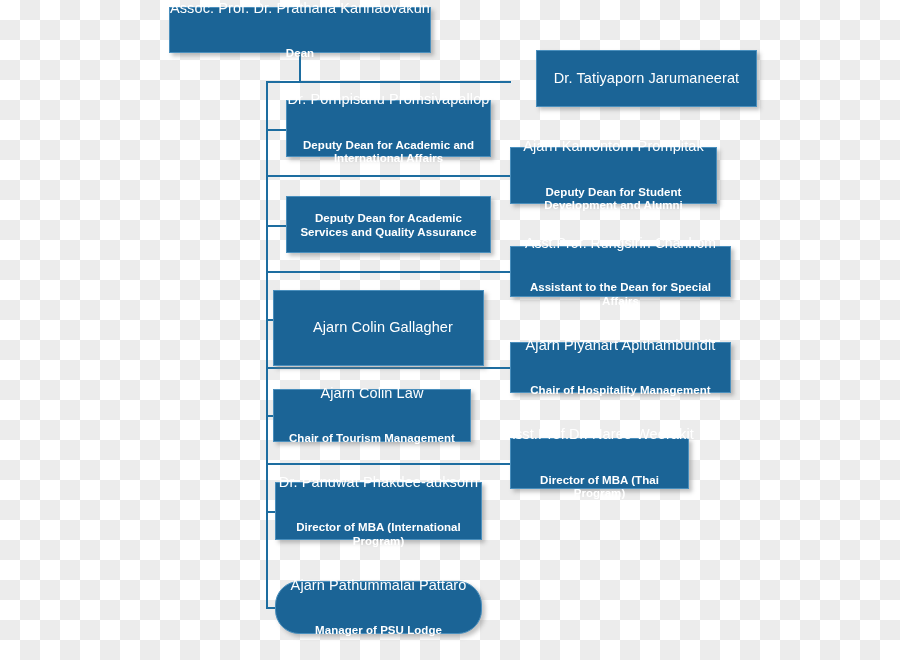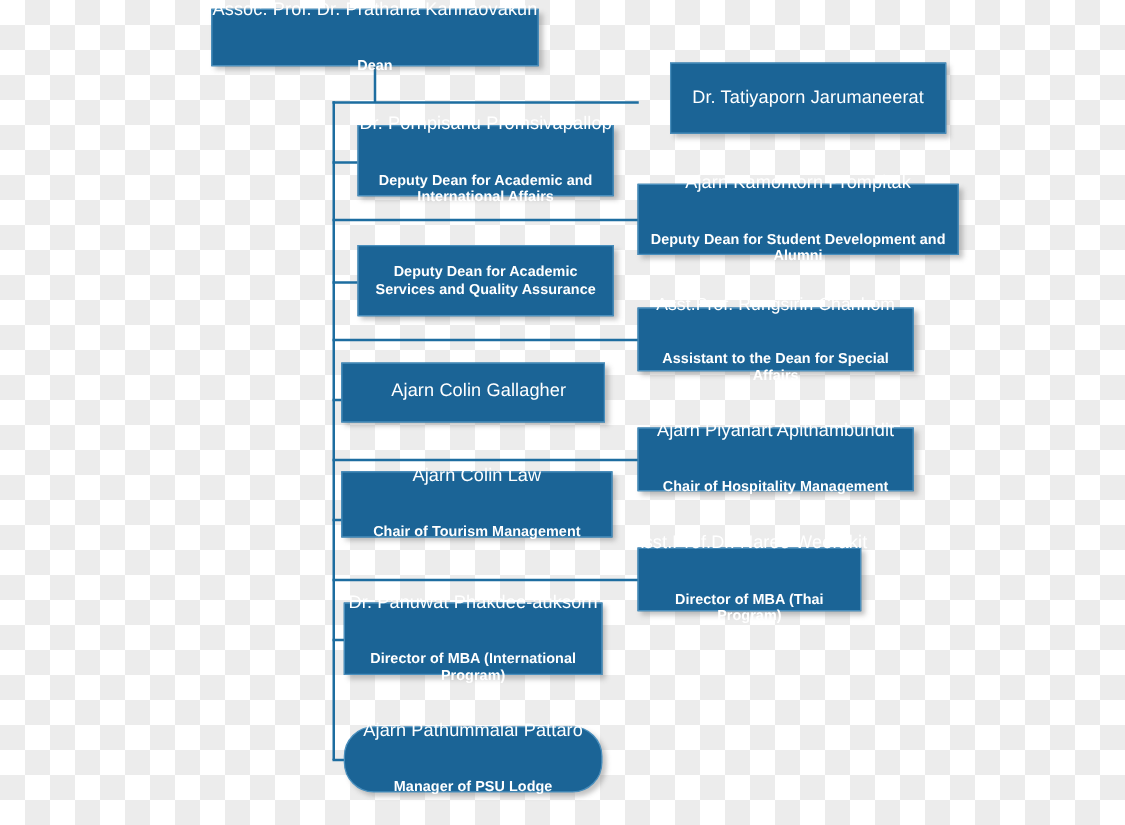--- a/index.html
+++ b/index.html
@@ -95,44 +95,44 @@
 
   <div class="node" style="left:286px; top:100px; width:205px; height:57px;">
     <div class="name">Dr. Pornpisanu Promsivapallop</div>
     <div class="role">Deputy Dean for Academic and International Affairs</div>
   </div>
 
   <div class="node" style="left:286px; top:196px; width:205px; height:57px;">
     <div class="role">Deputy Dean for Academic Services and Quality Assurance</div>
   </div>
 
-  <div class="node" style="left:273px; top:290px; width:211px; height:48px;padding-left:15px;">
+  <div class="node" style="left:273px; top:290px; width:211px; height:76px;padding-left:15px;">
     <div class="name">Ajarn Colin Gallagher</div>
   </div>
 
-  <div class="node" style="left:273px; top:377px; width:217px; height:53px;">
+  <div class="node" style="left:273px; top:389px; width:198px; height:53px;">
     <div class="name">Ajarn Colin Law</div>
     <div class="role">Chair of Tourism Management</div>
   </div>
 
   <div class="node" style="left:275px; top:482px; width:207px; height:58px;">
     <div class="name">Dr. Panuwat Phakdee-auksorn</div>
     <div class="role">Director of MBA (International Program)</div>
   </div>
 
   <div class="node" style="left:275px; top:581px; width:207px; height:53px;border-radius:24px;">
     <div class="name">Ajarn Pathummalai Pattaro</div>
     <div class="role">Manager of PSU Lodge</div>
   </div>
 
   <div class="node" style="left:510px; top:50px; width:221px; height:57px;margin-left:26px;">
     <div class="name">Dr. Tatiyaporn Jarumaneerat</div>
   </div>
 
-  <div class="node" style="left:510px; top:147px; width:257px; height:57px;">
+  <div class="node" style="left:510px; top:147px; width:207px; height:57px;">
     <div class="name">Ajarn Kamontorn Prompitak</div>
     <div class="role">Deputy Dean for Student Development and Alumni</div>
   </div>
 
   <div class="node" style="left:510px; top:246px; width:221px; height:51px;justify-content:center;">
     <div class="name tight">Asst.Prof. Rungsirin Chanhom</div>
     <div class="role">Assistant to the Dean for Special Affairs</div>
   </div>
 
   <div class="node" style="left:510px; top:342px; width:221px; height:51px;">

